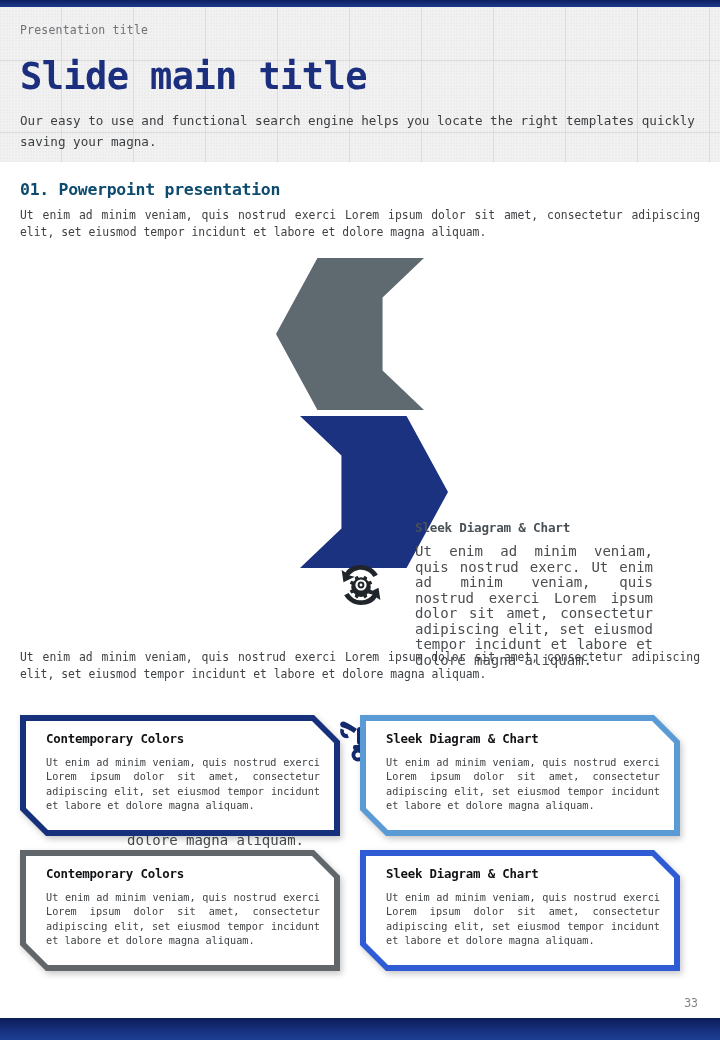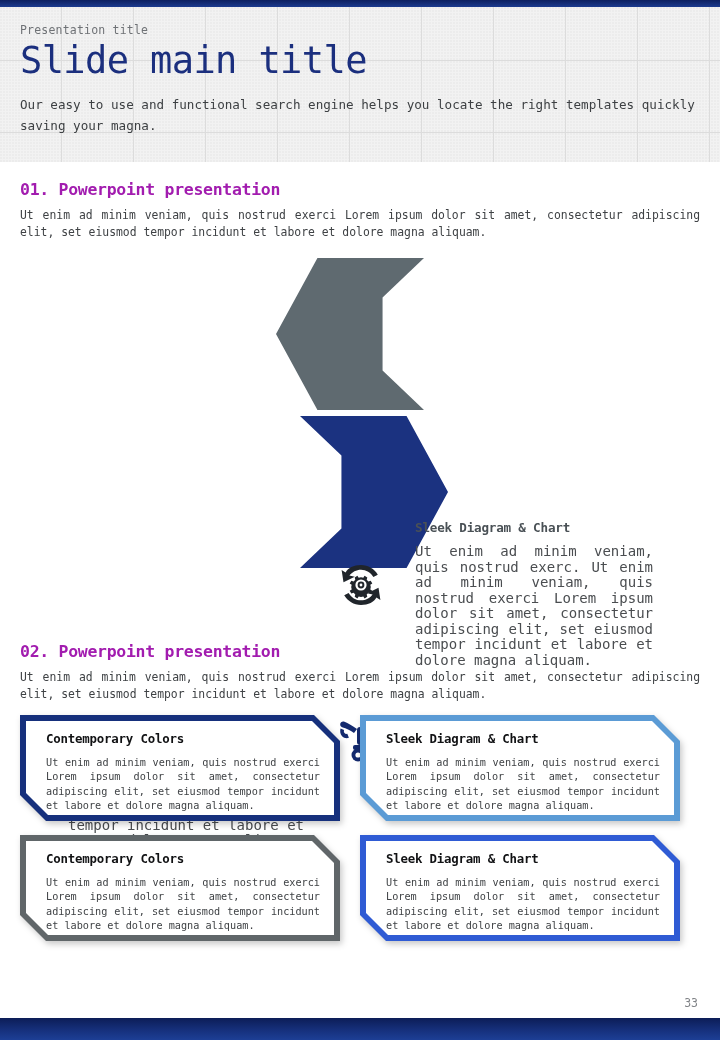--- a/index.html
+++ b/index.html
@@ -28,34 +28,34 @@
       radial-gradient(circle at 1px 1px, rgba(0,0,0,0.035) 0.6px, rgba(0,0,0,0) 0.9px);
     background-size:72px 100%,100% 72px,3px 3px;
     background-position:-10px 0,0 -18px,0 0;
   }
   .header-inner{position:relative;padding:16px 34px 0 20px;}
   .presentation-title{
     font-size:11.5px;color:#6f7276;letter-spacing:.2px;line-height:14px;
     font-family:"DejaVu Sans Mono","Liberation Mono",monospace;
   }
   .slide-main-title{
-    margin-top:2px;
-    font-size:37px;line-height:43px;font-weight:normal;color:#1b2f7e;
+    margin-top:18px;
+    font-size:37px;line-height:43px;font-weight:bold;color:#1b2f7e;
     letter-spacing:-0.6px;
     font-family:"DejaVu Sans Mono","Liberation Mono",monospace;
   }
   .header-sub{
     margin-top:12px;width:678px;
     font-size:12.6px;line-height:21px;color:#3d4043;
   }
 
   
   .section{position:absolute;left:20px;width:680px;}
   .section-title{
-    font-size:16.5px;font-weight:bold;color:#a21caf;letter-spacing:-0.3px;
+    font-size:16.5px;font-weight:bold;color:#0c4a6e;letter-spacing:-0.3px;
     line-height:20px;
   }
   .section-body{
     margin-top:7px;font-size:11.4px;line-height:16.5px;color:#3f4245;
     text-align:justify;width:680px;
   }
 
   
   .diagram{position:absolute;left:0;top:250px;width:720px;height:340px;}
 
@@ -90,21 +90,21 @@
 
   .dtext-left{left:12px;top:466px;width:292px;text-align:right;}
   .dtext-left h4{color:#1b2f7e;}
   .dtext-left p{text-align:right;}
 
   
   .cards{position:absolute;left:20px;top:715px;width:680px;}
   .card-row{display:flex;gap:20px;}
   .card-row + .card-row{margin-top:14px;}
   .card{
-    position:relative;width:320px;height:106px;box-sizing:border-box;
+    position:relative;width:320px;height:121px;box-sizing:border-box;
     filter:drop-shadow(2px 3px 3px rgba(0,0,0,0.22));
   }
   .card-border{
     position:absolute;inset:0;
     clip-path:polygon(0 0, calc(100% - 26px) 0, 100% 26px, 100% 100%, 26px 100%, 0 calc(100% - 26px));
   }
   .card-inner{
     position:absolute;left:6px;top:6px;right:6px;bottom:6px;
     background:#ffffff;
     clip-path:polygon(0 0, calc(100% - 22px) 0, 100% 22px, 100% 100%, 22px 100%, 0 calc(100% - 22px));
@@ -182,21 +182,20 @@
       <p>Ut enim ad minim veniam, quis nostrud exerc. Ut enim ad minim veniam, quis nostrud exerci  Lorem ipsum dolor sit amet, consectetur adipiscing elit, set eiusmod tempor incidunt et labore et dolore magna aliquam.</p>
     </div>
 
     <div class="dtext dtext-left">
       <h4 style="color: rgb(27, 47, 126);">Sleek Diagram &amp; Chart</h4>
       <p>Ut enim ad minim veniam, quis nostrud exerc. Ut enim ad minim veniam, quis nostrud exerci  Lorem ipsum dolor sit amet, consectetur adipiscing elit, set eiusmod tempor incidunt et labore et dolore magna aliquam.</p>
     </div>
   </div>
 
   <div class="section" style="top:642px;">
-    <div class="section-title">02. Powerpoint presentation</div>
     <div class="section-body">Ut enim ad minim veniam, quis nostrud exerci  Lorem ipsum dolor sit amet, consectetur adipiscing elit, set eiusmod tempor incidunt et labore et dolore magna aliquam.</div>
   </div>
 
   <div class="cards">
     <div class="card-row">
 
       <div class="card">
         <div class="card-border" style="background: rgb(22, 48, 124);"></div>
         <div class="card-inner"></div>
         <div class="card-content">

